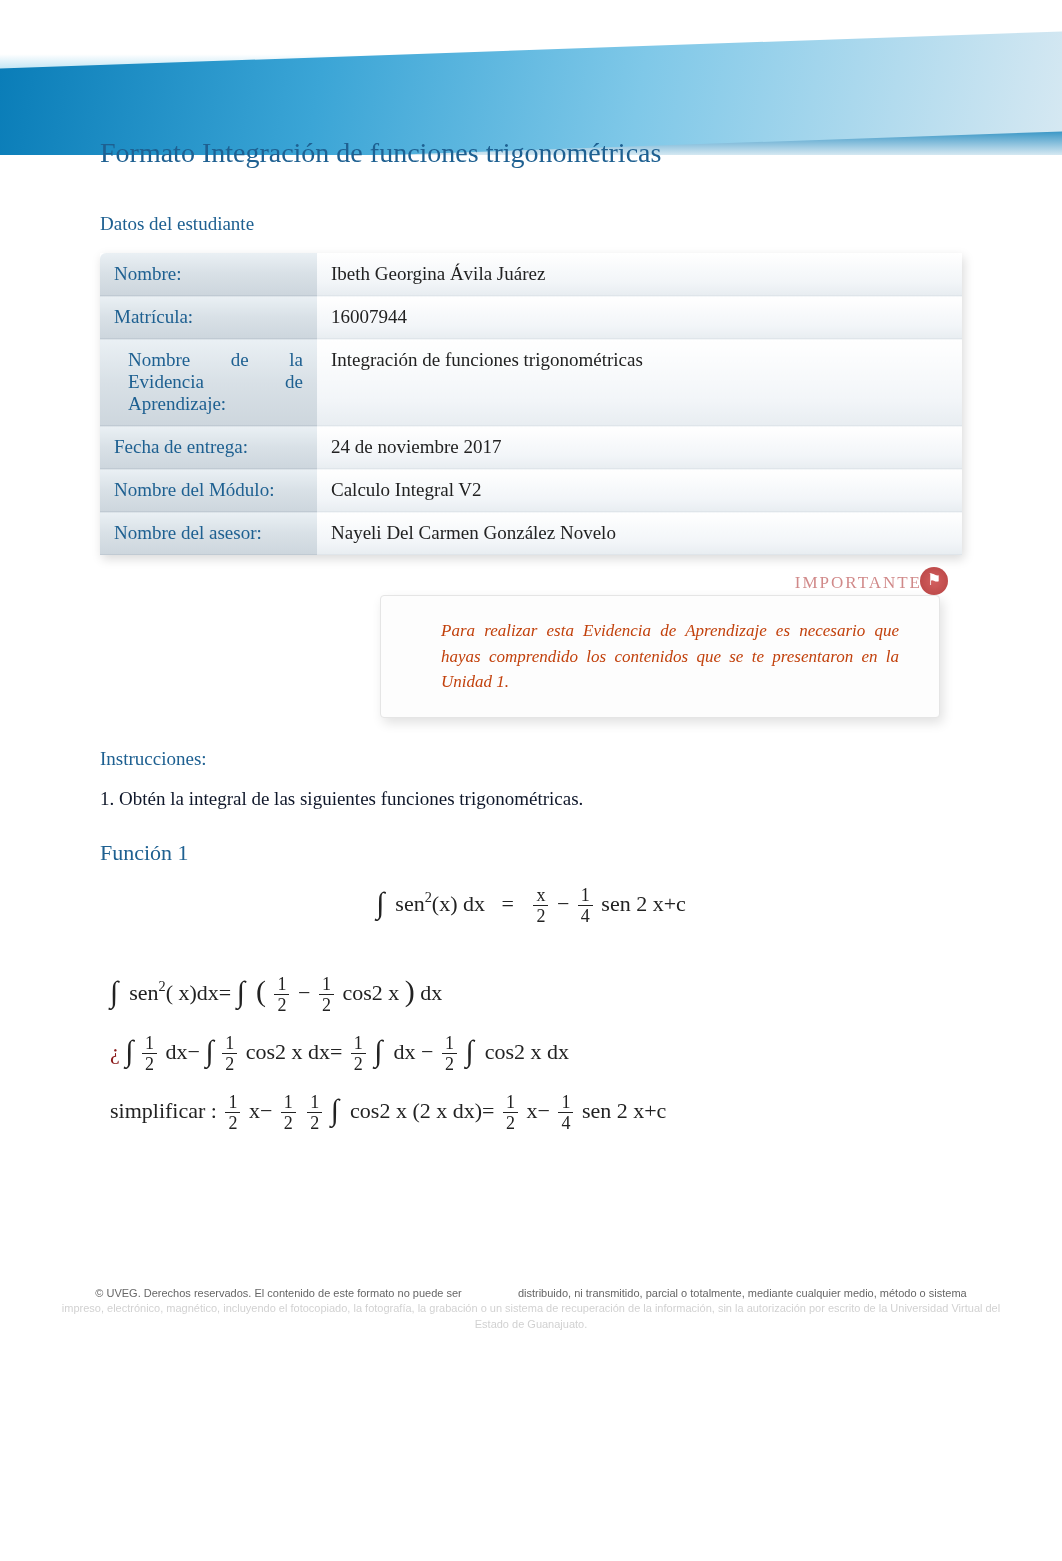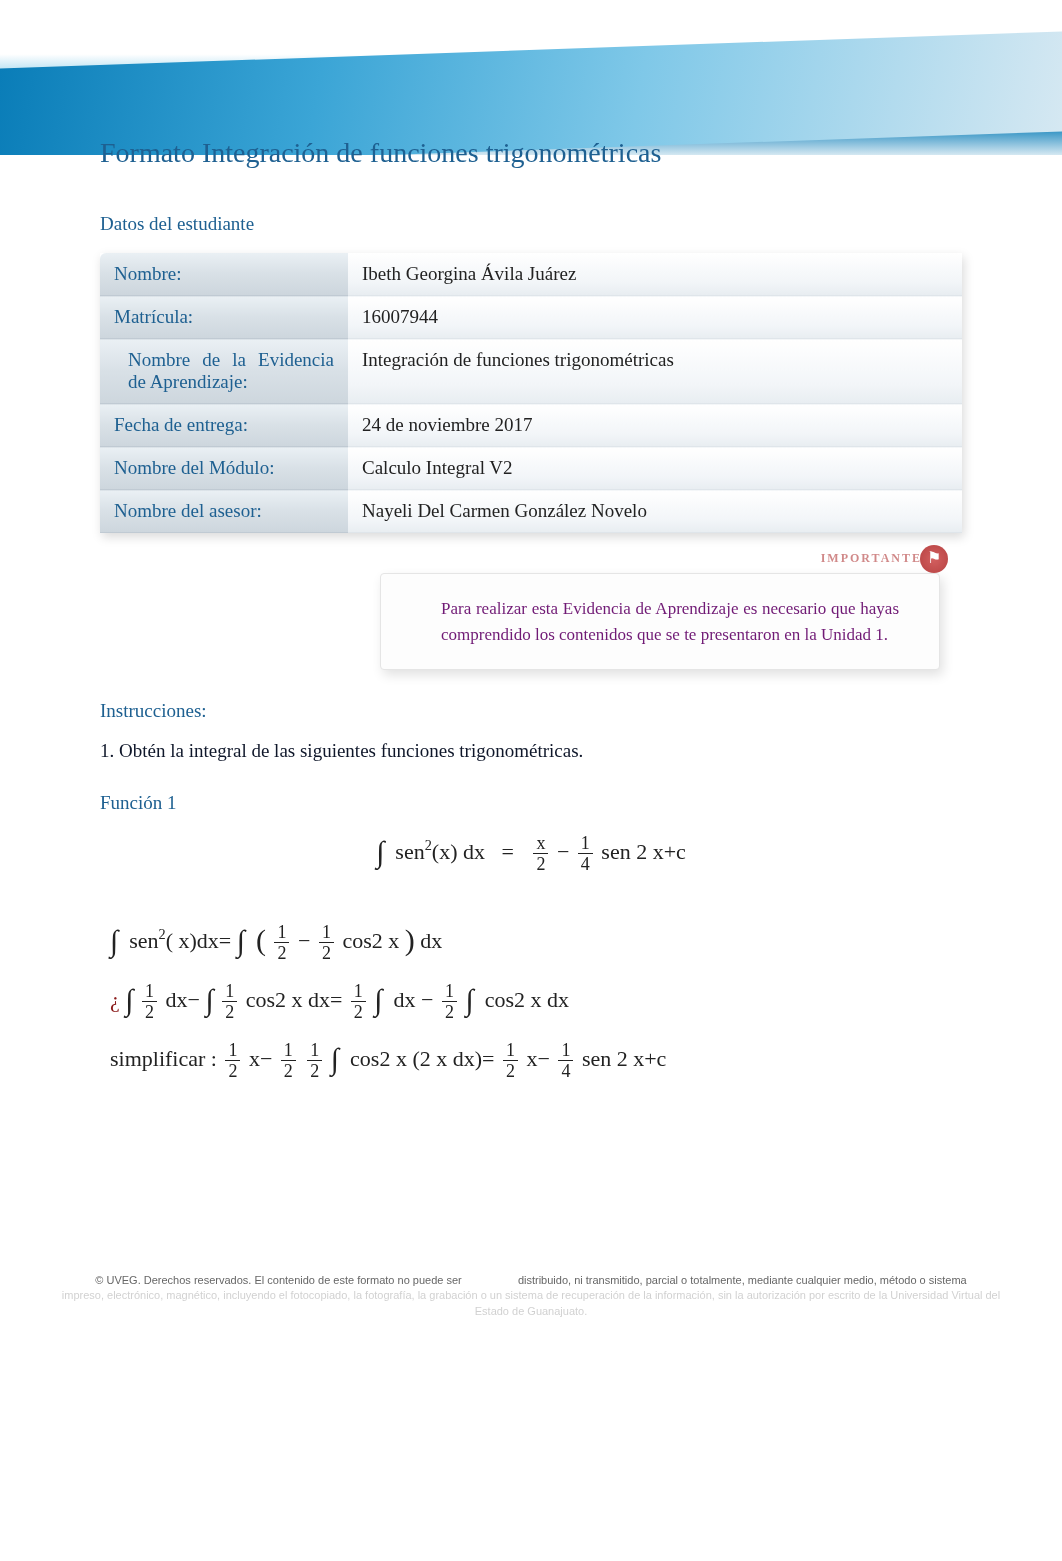--- a/index.html
+++ b/index.html
@@ -58,21 +58,21 @@
       border-collapse: collapse;
       margin-bottom: 40px;
       box-shadow: 2px 4px 10px rgba(0,0,0,0.15);
     }
     .student-table td {
       padding: 10px 14px;
       font-size: 19px;
       vertical-align: top;
     }
     .student-table .label-cell {
-      width: 248px;
+      width: 217px;
       color: #1e6091;
       background: linear-gradient(180deg, #eaf0f4 0%, #d8e0e6 50%, #cdd6dd 100%);
       border-bottom: 1px solid #c0cad3;
       text-align: justify;
     }
     .student-table .value-cell {
       color: #222;
       background: linear-gradient(180deg, #ffffff 0%, #f2f5f8 70%, #e8edf1 100%);
       border-bottom: 1px solid #dfe5ea;
       padding-left: 14px;
@@ -86,24 +86,24 @@
     .important-box {
       margin-left: 280px;
       width: 560px;
       position: relative;
       margin-bottom: 30px;
     }
     .important-label {
       position: absolute;
       top: -22px;
       right: 18px;
-      font-size: 12px;
+      font-size: 17px;
       color: #b23b3b;
       letter-spacing: 2px;
-      font-weight: bold;
+      font-weight: normal;
       opacity: 0.6;
       text-align: center;
     }
     .important-icon {
       position: absolute;
       top: -28px;
       right: -8px;
       width: 28px;
       height: 28px;
       background: radial-gradient(circle, #c44 0%, #a22 100%);
@@ -119,33 +119,34 @@
       font-size: 16px;
     }
     .important-inner {
       background: #fdfdfd;
       border: 1px solid #e5e5e5;
       border-radius: 4px;
       padding: 22px 40px 22px 60px;
       box-shadow: 3px 5px 12px rgba(0,0,0,0.12);
     }
     .important-inner p {
-      color: #701a75;
+      color: #c2410c;
       font-size: 17px;
       text-align: justify;
       line-height: 1.5;
+      font-style: italic;
     }
     .instruction-text {
       font-size: 19px;
       color: #0f172a;
       margin: 18px 0 30px 0;
     }
     .func-label {
       color: #1e6091;
-      font-size: 19px;
+      font-size: 22px;
       margin: 14px 0 20px 0;
     }
     .math-line {
       font-family: "Times New Roman", serif;
       font-size: 22px;
       color: #222;
       margin: 20px 0 20px 10px;
       white-space: nowrap;
     }
     .math-line.center {
@@ -188,21 +189,21 @@
       line-height: 1;
       display: inline-block;
       position: relative;
       top: -3px;
     }
     .qm {
       color: #8b1a1a;
     }
     .footer {
       position: absolute;
-      bottom: 242px;
+      bottom: 229px;
       left: 60px;
       right: 60px;
       text-align: center;
       font-size: 11px;
       color: #666;
       line-height: 1.4;
       font-family: Arial, sans-serif;
     }
     .footer .gap {
       display: inline-block;

